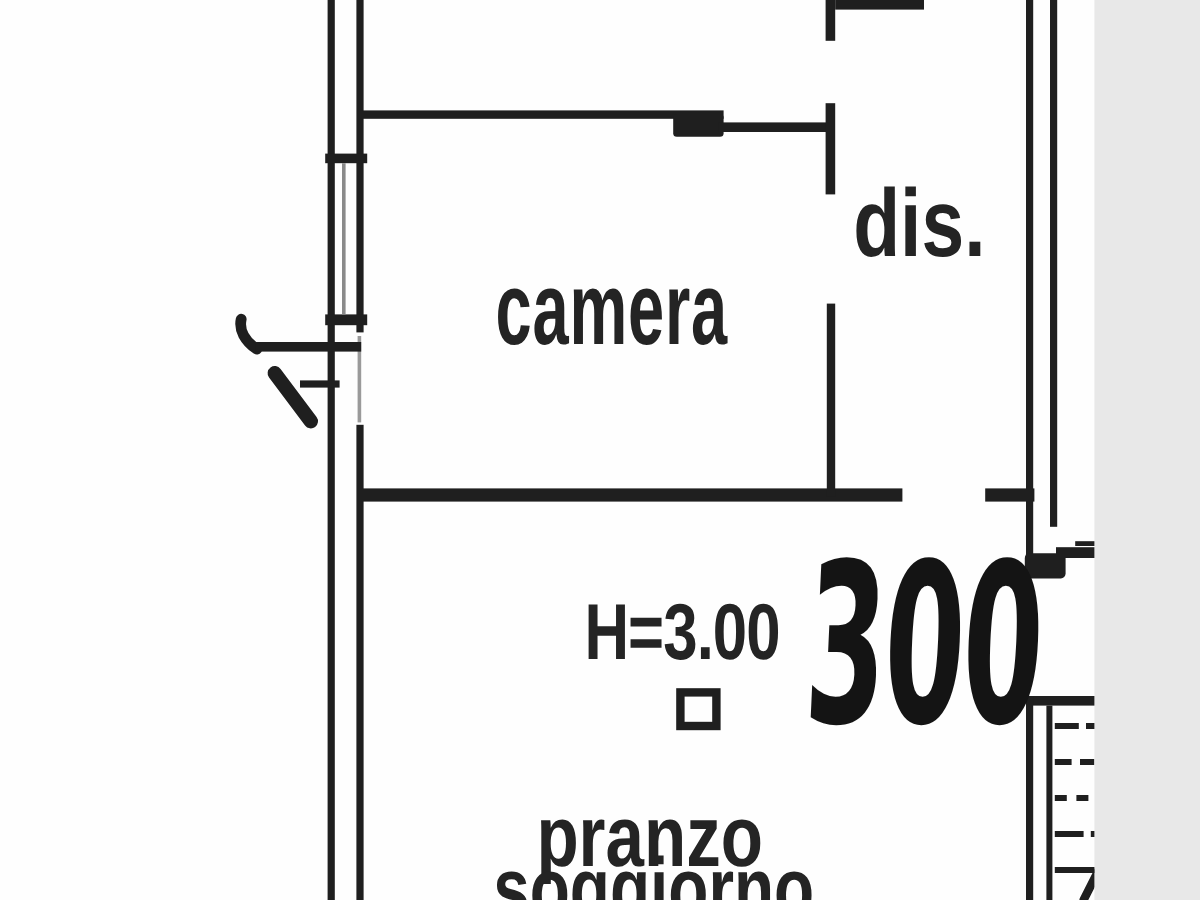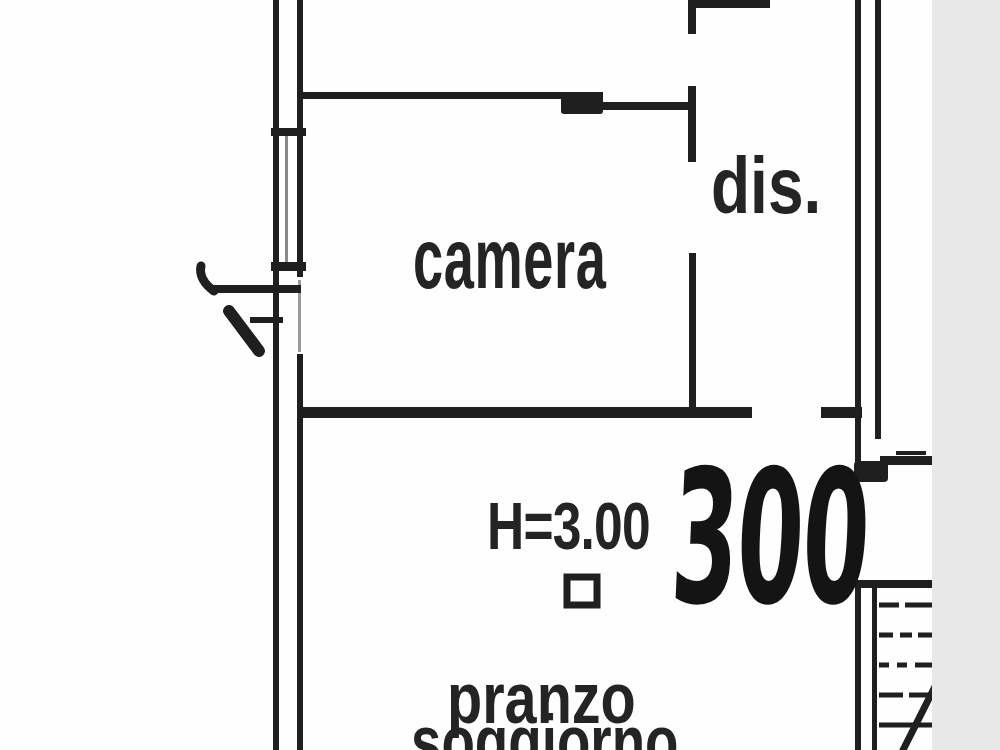--- a/index.html
+++ b/index.html
@@ -1,20 +1,19 @@
 <!DOCTYPE html>
 <html><head>
 <meta charset="utf-8">
 <style>
   html,body{margin:0;padding:0;background:#e8e8e8;}
   .stage{
     position:relative;width:912px;height:750px;overflow:hidden;
     background:#fefefe;
     font-family:"Liberation Sans",sans-serif;
-    padding-left:20px;
   }
   .linework{position:absolute;left:0;top:0;}
   .lbl{
     position:absolute;line-height:1;white-space:nowrap;
     color:#242424;font-weight:700;transform-origin:0 0;
   }
   .lbl-camera{left:413px;top:215px;font-size:86px;transform:scaleX(.63);letter-spacing:1px;}
   .lbl-dis{left:711px;top:146px;font-size:80px;transform:scaleX(.80);}
   .lbl-h{left:487px;top:493px;font-size:66px;transform:scaleX(.78);letter-spacing:-1px;}
   .lbl-pranzo{left:447px;top:662px;font-size:72px;transform:scaleX(.80);}

